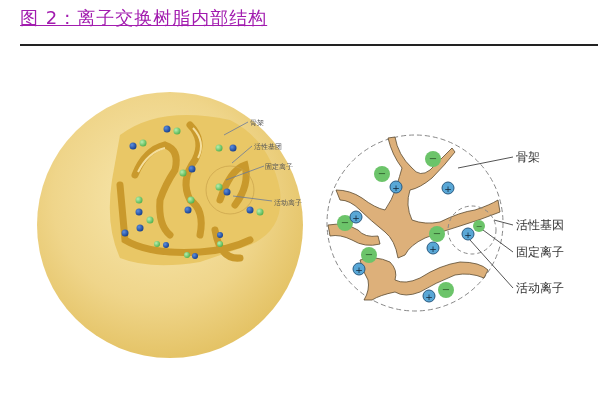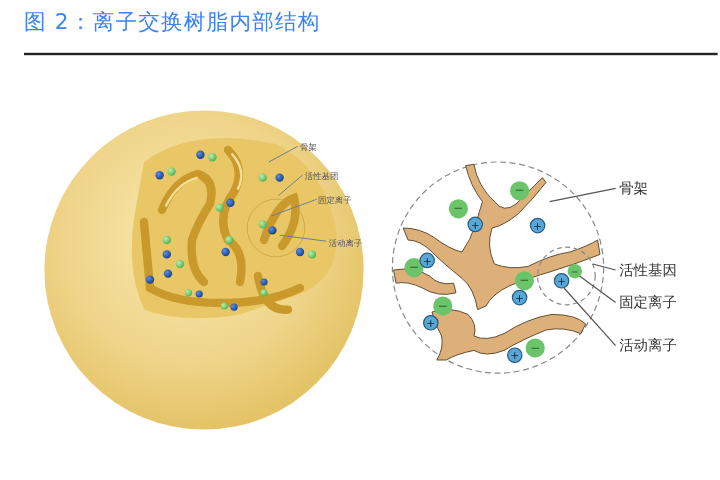--- a/index.html
+++ b/index.html
@@ -1,17 +1,17 @@
 <!DOCTYPE html>
 <html><head>
 <meta charset="utf-8">
 <style>
   html,body{margin:0;padding:0;background:#ffffff;}
   body{width:600px;height:400px;position:relative;overflow:hidden;font-family:"DejaVu Sans","Liberation Sans",sans-serif;}
-  .title{position:absolute;left:20px;top:6px;font-size:18px;color:#3b82f6;letter-spacing:1px;font-family:"DejaVu Sans",sans-serif;}
+  .title{position:absolute;left:20px;top:6px;font-size:18px;color:#a21caf;letter-spacing:1px;font-family:"DejaVu Sans",sans-serif;text-decoration:underline;}
   .rule{position:absolute;left:20px;top:44px;width:578px;height:2px;background:#222;}
   svg{position:absolute;left:0;top:0;}
   .lbl-small{font-family:"DejaVu Sans",sans-serif;font-size:7px;fill:#555;}
   .lbl-serif{font-family:"DejaVu Serif","Liberation Serif",serif;font-size:12px;fill:#333;}
 </style>
 </head>
 <body>
 
 <div class="title">图 2：离子交换树脂内部结构</div>
 <div class="rule"></div>

